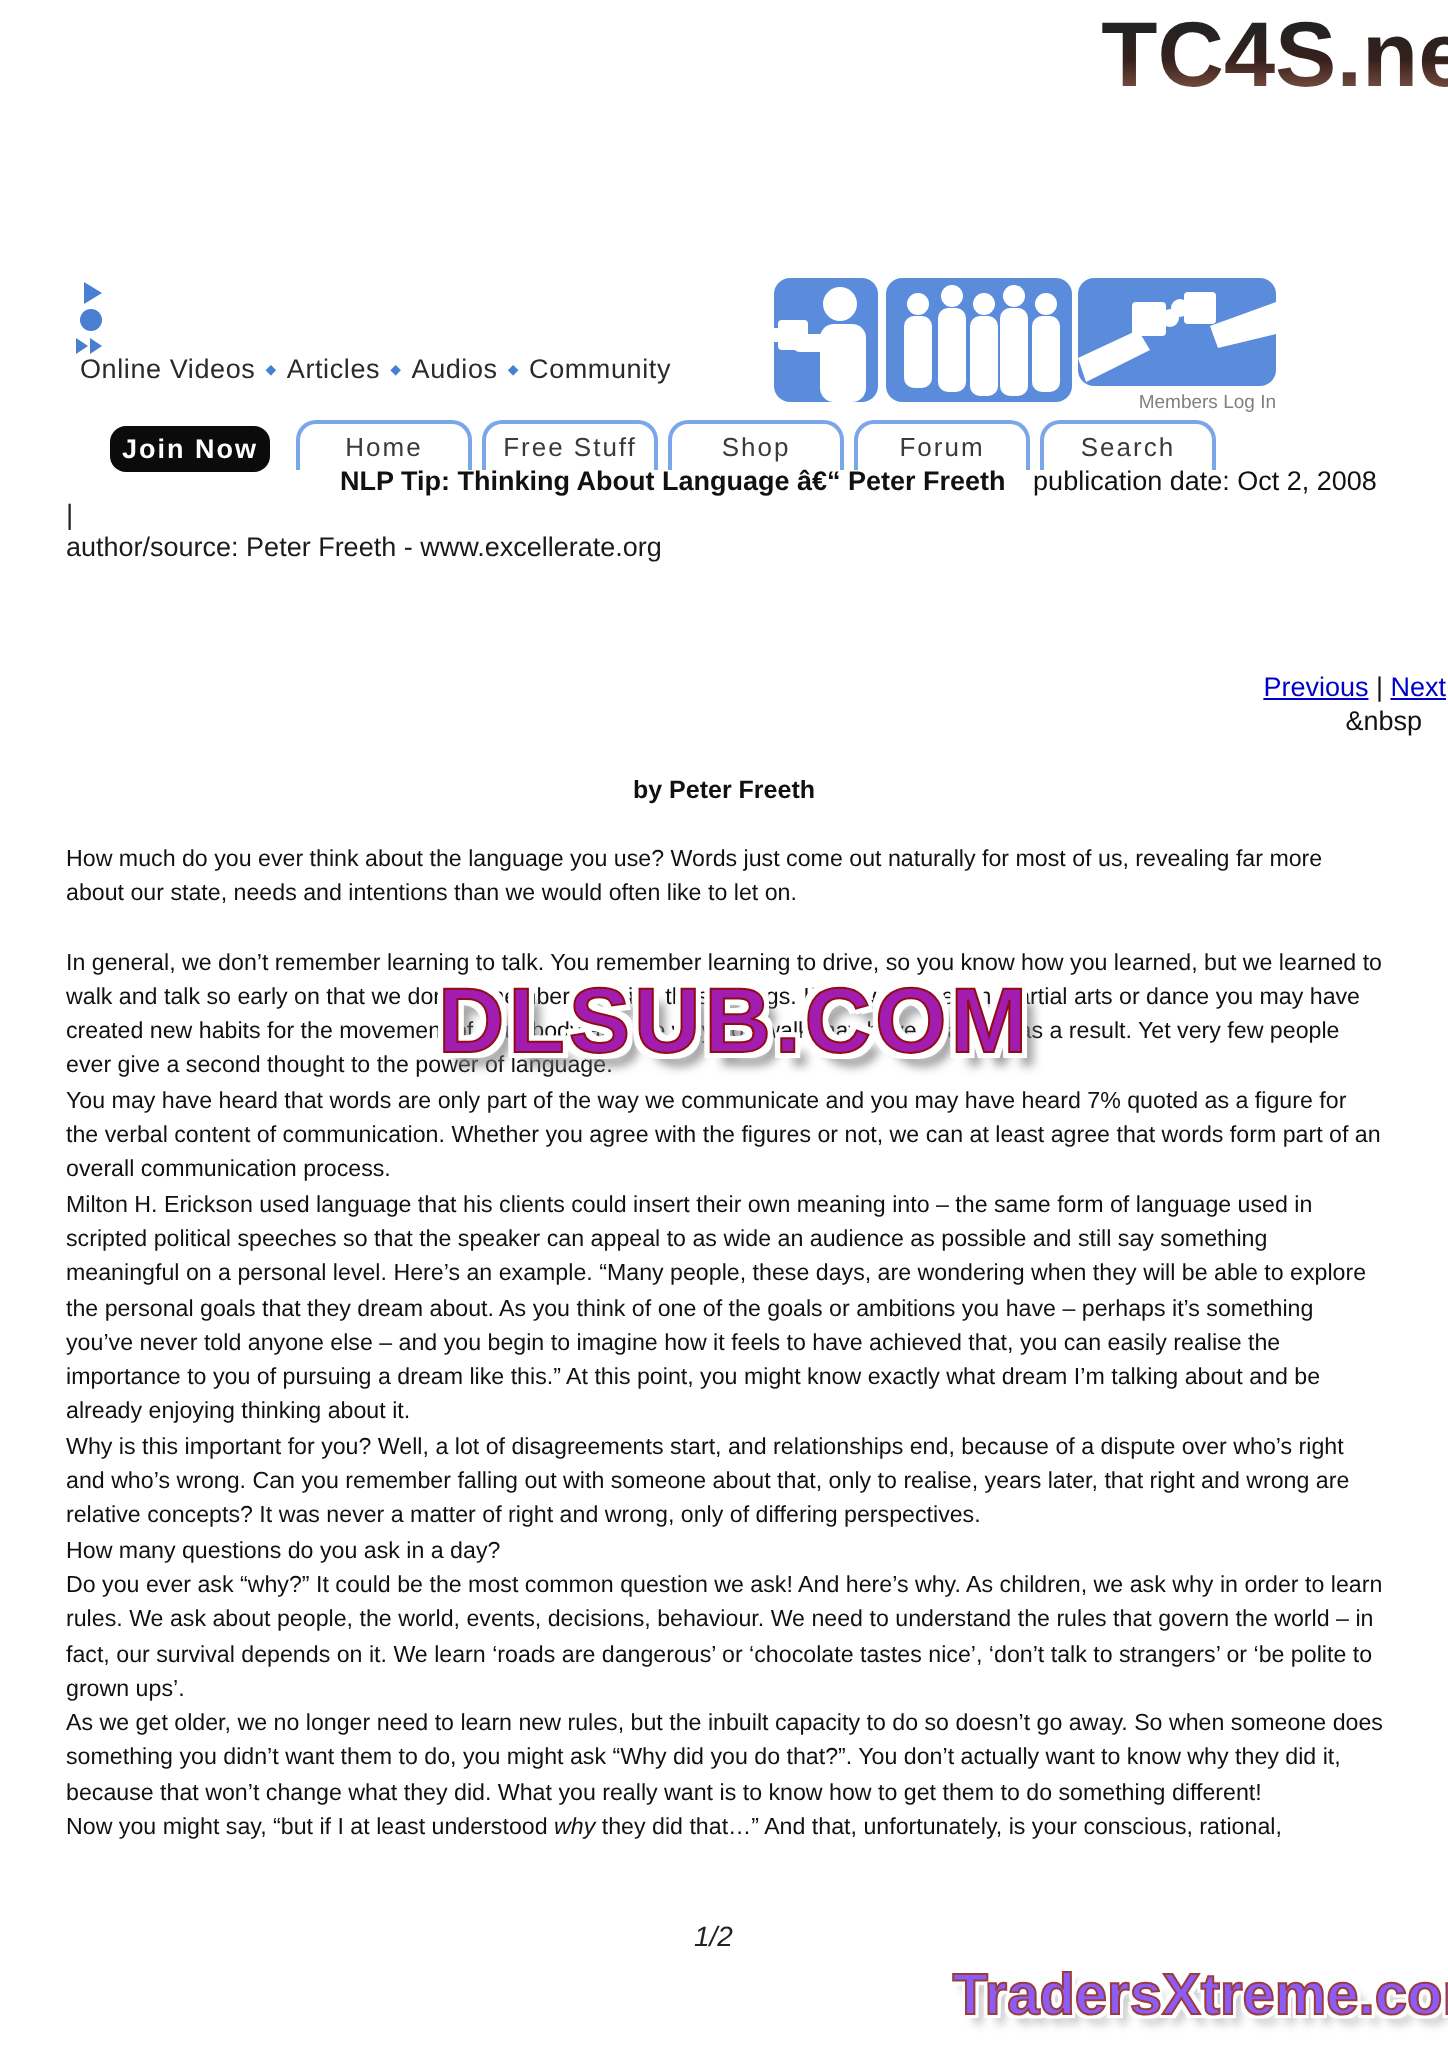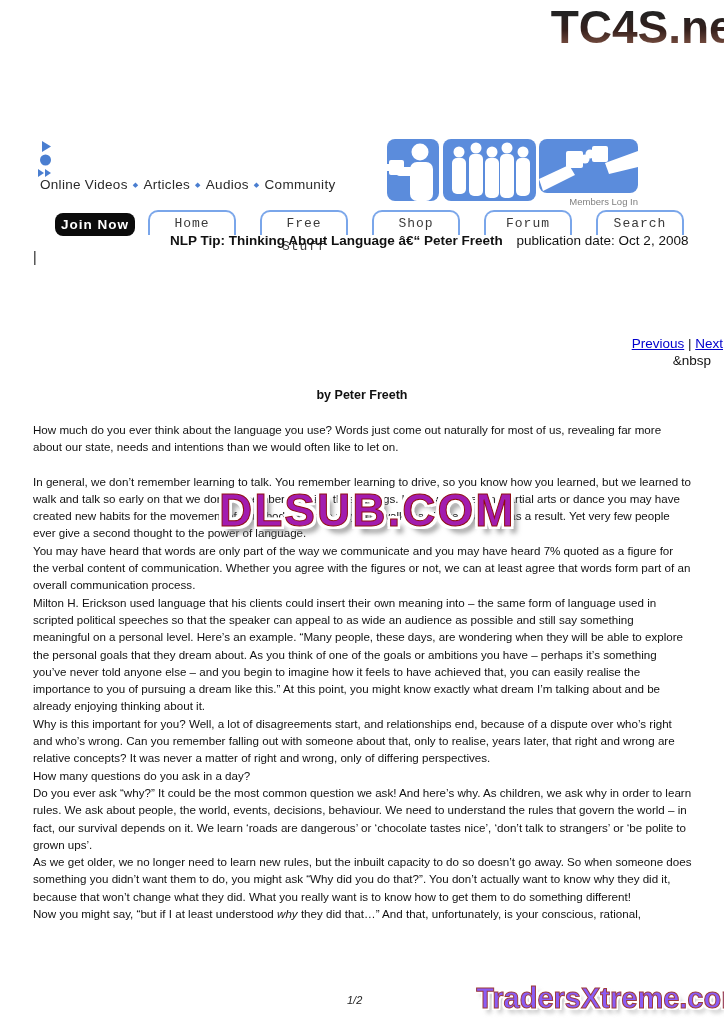--- a/index.html
+++ b/index.html
@@ -22,21 +22,21 @@
   .tile{position:absolute;background:#5b8cdc;border-radius:8px;}
   .tile svg{display:block;}
   .tile-video{left:387px;top:139px;width:52px;height:62px;}
   .tile-people{left:443px;top:139px;width:93px;height:62px;}
   .tile-puzzle{left:539px;top:139px;width:99px;height:54px;}
   .members{position:absolute;left:519px;top:196px;width:119px;text-align:right;font-size:9.5px;color:#808080;}
 
   
   .join-now{position:absolute;left:55px;top:213px;width:80px;height:23px;background:#0b0b0b;border-radius:8px;
     color:#fff;font-weight:bold;font-size:13.5px;letter-spacing:1px;text-align:center;line-height:23px;cursor:pointer;}
-  .nav-tabs{position:absolute;left:148px;top:210px;display:flex;gap:24px;font-family:Liberation Mono, monospace;}
+  .nav-tabs{position:absolute;left:148px;top:210px;display:flex;gap:5px;}
   .tab{width:84px;height:23px;border:2px solid #7aa6ea;border-bottom:none;border-radius:10px 10px 0 0;
     background:#fff;color:#3a3a3a;font-size:13px;letter-spacing:1px;text-align:center;line-height:23px;cursor:pointer;}
 
   
   .title-row{position:absolute;left:170px;top:233px;font-size:13.5px;color:#111;white-space:nowrap;}
   .title-row .t{font-weight:bold;}
   .title-row .pd{margin-left:10px;font-weight:normal;}
   .pipe{position:absolute;left:33px;top:249px;font-size:14px;color:#222;}
   .author{position:absolute;left:33px;top:266px;font-size:13.5px;color:#1a1a1a;}
   .prevnext{position:absolute;right:33px;top:336px;text-align:right;font-size:13.5px;color:#111;}
@@ -51,21 +51,21 @@
   .para em{}
 
   
   .dlsub{position:absolute;left:219px;top:483px;font-size:46px;font-weight:800;letter-spacing:2px;
     color:#a21caf;-webkit-text-stroke:1px #8f0d10;white-space:nowrap;
     text-shadow:-3px -3px 0 #fff,3px -3px 0 #fff,-3px 3px 0 #fff,3px 3px 0 #fff,
       -3px 0 0 #fff,3px 0 0 #fff,0 -3px 0 #fff,0 3px 0 #fff,
       6px 7px 5px rgba(125,125,125,0.75);}
 
   
-  .page-num{position:absolute;left:347px;top:994px;font-size:11px;font-style:italic;color:#222;}
+  .page-num{position:absolute;left:347px;top:960px;font-size:14px;font-style:italic;color:#222;}
   .traders{position:absolute;right:9px;top:982px;font-size:29px;font-weight:bold;letter-spacing:0px;
     color:#8b5cf6;-webkit-text-stroke:1px #9c3b3b;white-space:nowrap;
     text-shadow:-2px -2px 0 #fff,2px -2px 0 #fff,-2px 2px 0 #fff,2px 2px 0 #fff,
       -2px 0 0 #fff,2px 0 0 #fff,0 -2px 0 #fff,0 2px 0 #fff,
       4px 5px 4px rgba(150,150,150,0.6);}
 </style>
 </head>
 <body>
 
 <div class="page">
@@ -123,20 +123,21 @@
       <div class="tab">Shop</div>
       <div class="tab">Forum</div>
       <div class="tab">Search</div>
     </div>
 
   <div class="title-row">
     <span class="t">NLP Tip: Thinking About Language â€“ Peter Freeth</span>
     <span class="pd">publication date: Oct 2, 2008</span>
   </div>
   <div class="pipe">|</div>
+  <div class="author">author/source: Peter Freeth - www.excellerate.org</div>
 
   <div class="prevnext">
     <div>
       <a>Previous</a><span> | </span><a>Next</a>
     </div>
     <div class="nbsp-line">&amp;nbsp</div>
   </div>
 
   <div class="byline">by Peter Freeth</div>
 

